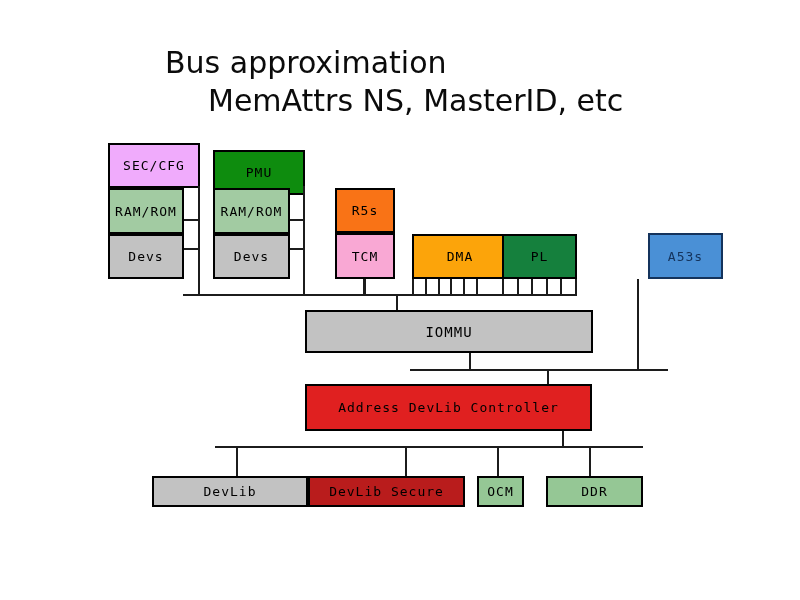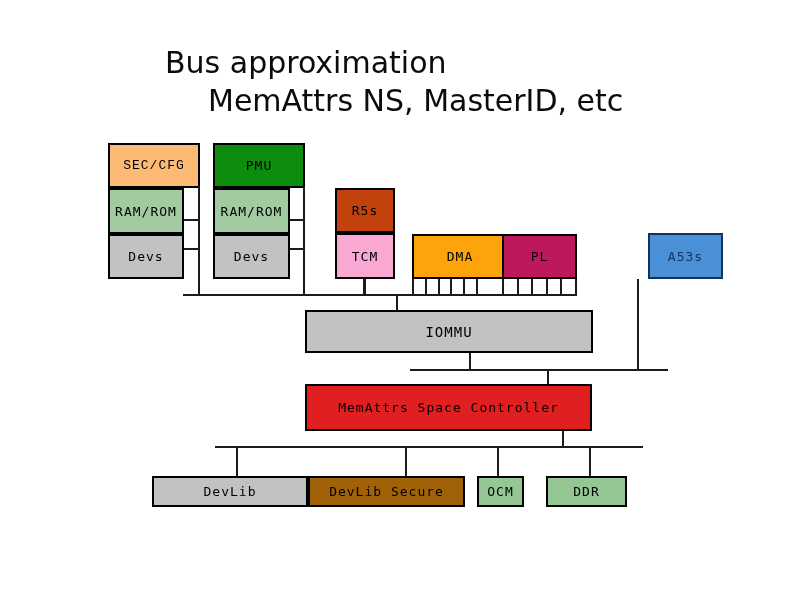--- a/index.html
+++ b/index.html
@@ -13,66 +13,66 @@
   }
   #title1{left:165px;top:45px;}
   #title2{left:208px;top:83px;}
   .box{
     position:absolute;border:2px solid #000;box-sizing:border-box;
     display:flex;align-items:center;justify-content:center;
     font-family:"DejaVu Sans Mono","Liberation Mono",monospace;
     font-size:13px;letter-spacing:1px;color:#000;white-space:nowrap;
   }
   .box-sec{left:108px;top:143px;width:92px;height:45px;}
-  .box-pmu{left:213px;top:143px;width:92px;height:45px;}
+  .box-pmu{left:213px;top:150px;width:92px;height:45px;}
   .box-ram1{left:108px;top:188px;width:76px;height:46px;}
   .box-ram2{left:213px;top:188px;width:77px;height:46px;}
   .box-devs1{left:108px;top:234px;width:76px;height:45px;}
   .box-devs2{left:213px;top:234px;width:77px;height:45px;}
   .box-r5s{left:335px;top:188px;width:60px;height:45px;}
   .box-tcm{left:335px;top:233px;width:60px;height:46px;}
   .box-dma{left:412px;top:234px;width:96px;height:45px;}
   .box-pl{left:502px;top:234px;width:75px;height:45px;}
   .box-a53s{left:608px;top:233px;width:75px;height:46px;border-color:#14335c;color:#14335c;}
   .box-iommu{left:305px;top:310px;width:288px;height:43px;font-size:14px;}
   .box-asc{left:305px;top:384px;width:287px;height:47px;}
   .box-devlib{left:152px;top:476px;width:156px;height:31px;}
   .box-devlibsec{left:308px;top:476px;width:157px;height:31px;}
   .box-ocm{left:477px;top:476px;width:47px;height:31px;}
-  .box-ddr{left:546px;top:476px;width:81px;height:31px;}
+  .box-ddr{left:546px;top:476px;width:97px;height:31px;}
   .line{position:absolute;background:#1c1c1c;}
 </style>
 </head>
 <body>
 
 <div id="slide">
 
   <div id="title1" class="title-line">Bus approximation</div>
   <div id="title2" class="title-line">MemAttrs NS, MasterID, etc</div>
 
-  <div class="box box-sec" style="background-color: #fdba74; font-family: Liberation Mono, monospace;">SEC/CFG</div>
+  <div class="box box-sec" style="background-color: #f0abfc;">SEC/CFG</div>
   <div class="box box-ram1" style="background-color: rgb(162, 203, 162);">RAM/ROM</div>
   <div class="box box-devs1" style="background-color: rgb(194, 194, 194);">Devs</div>
 
   <div class="box box-pmu" style="background-color: rgb(14, 140, 14);">PMU</div>
   <div class="box box-ram2" style="background-color: rgb(162, 203, 162);">RAM/ROM</div>
   <div class="box box-devs2" style="background-color: rgb(194, 194, 194);">Devs</div>
 
-  <div class="box box-r5s" style="background-color: #c2410c;">R5s</div>
+  <div class="box box-r5s" style="background-color: #f97316;">R5s</div>
   <div class="box box-tcm" style="background-color: #f9a8d4;">TCM</div>
 
   <div class="box box-dma" style="background-color: rgb(252, 164, 10);">DMA</div>
-  <div class="box box-pl" style="background-color: #be185d; text-align: center;">PL</div>
+  <div class="box box-pl" style="background-color: #15803d; text-align: center;">PL</div>
   <div class="box box-a53s" style="background-color: rgb(74, 144, 214); margin-left: 40px;">A53s</div>
 
   <div class="box box-iommu" style="background-color: rgb(194, 194, 194);">IOMMU</div>
-  <div class="box box-asc" style="background-color: rgb(224, 32, 32);">MemAttrs Space Controller</div>
+  <div class="box box-asc" style="background-color: rgb(224, 32, 32);">Address DevLib Controller</div>
 
   <div class="box box-devlib" style="background-color: rgb(194, 194, 194);">DevLib</div>
-  <div class="box box-devlibsec" style="background-color: #a16207;">DevLib Secure</div>
+  <div class="box box-devlibsec" style="background-color: #b91c1c;">DevLib Secure</div>
   <div class="box box-ocm" style="background-color: rgb(149, 199, 149);">OCM</div>
   <div class="box box-ddr" style="background-color: rgb(149, 199, 149);">DDR</div>
 
   <div class="line" style="left: 198px; top: 186px; width: 2px; height: 110px; background-color: rgb(28, 28, 28);"></div>
   <div class="line" style="left: 184px; top: 219px; width: 16px; height: 2px; background-color: rgb(28, 28, 28);"></div>
   <div class="line" style="left: 184px; top: 248px; width: 16px; height: 2px; background-color: rgb(28, 28, 28);"></div>
   <div class="line" style="left: 303px; top: 186px; width: 2px; height: 110px; background-color: rgb(28, 28, 28);"></div>
   <div class="line" style="left: 290px; top: 219px; width: 15px; height: 2px; background-color: rgb(28, 28, 28);"></div>
   <div class="line" style="left: 290px; top: 248px; width: 15px; height: 2px; background-color: rgb(28, 28, 28);"></div>
 

